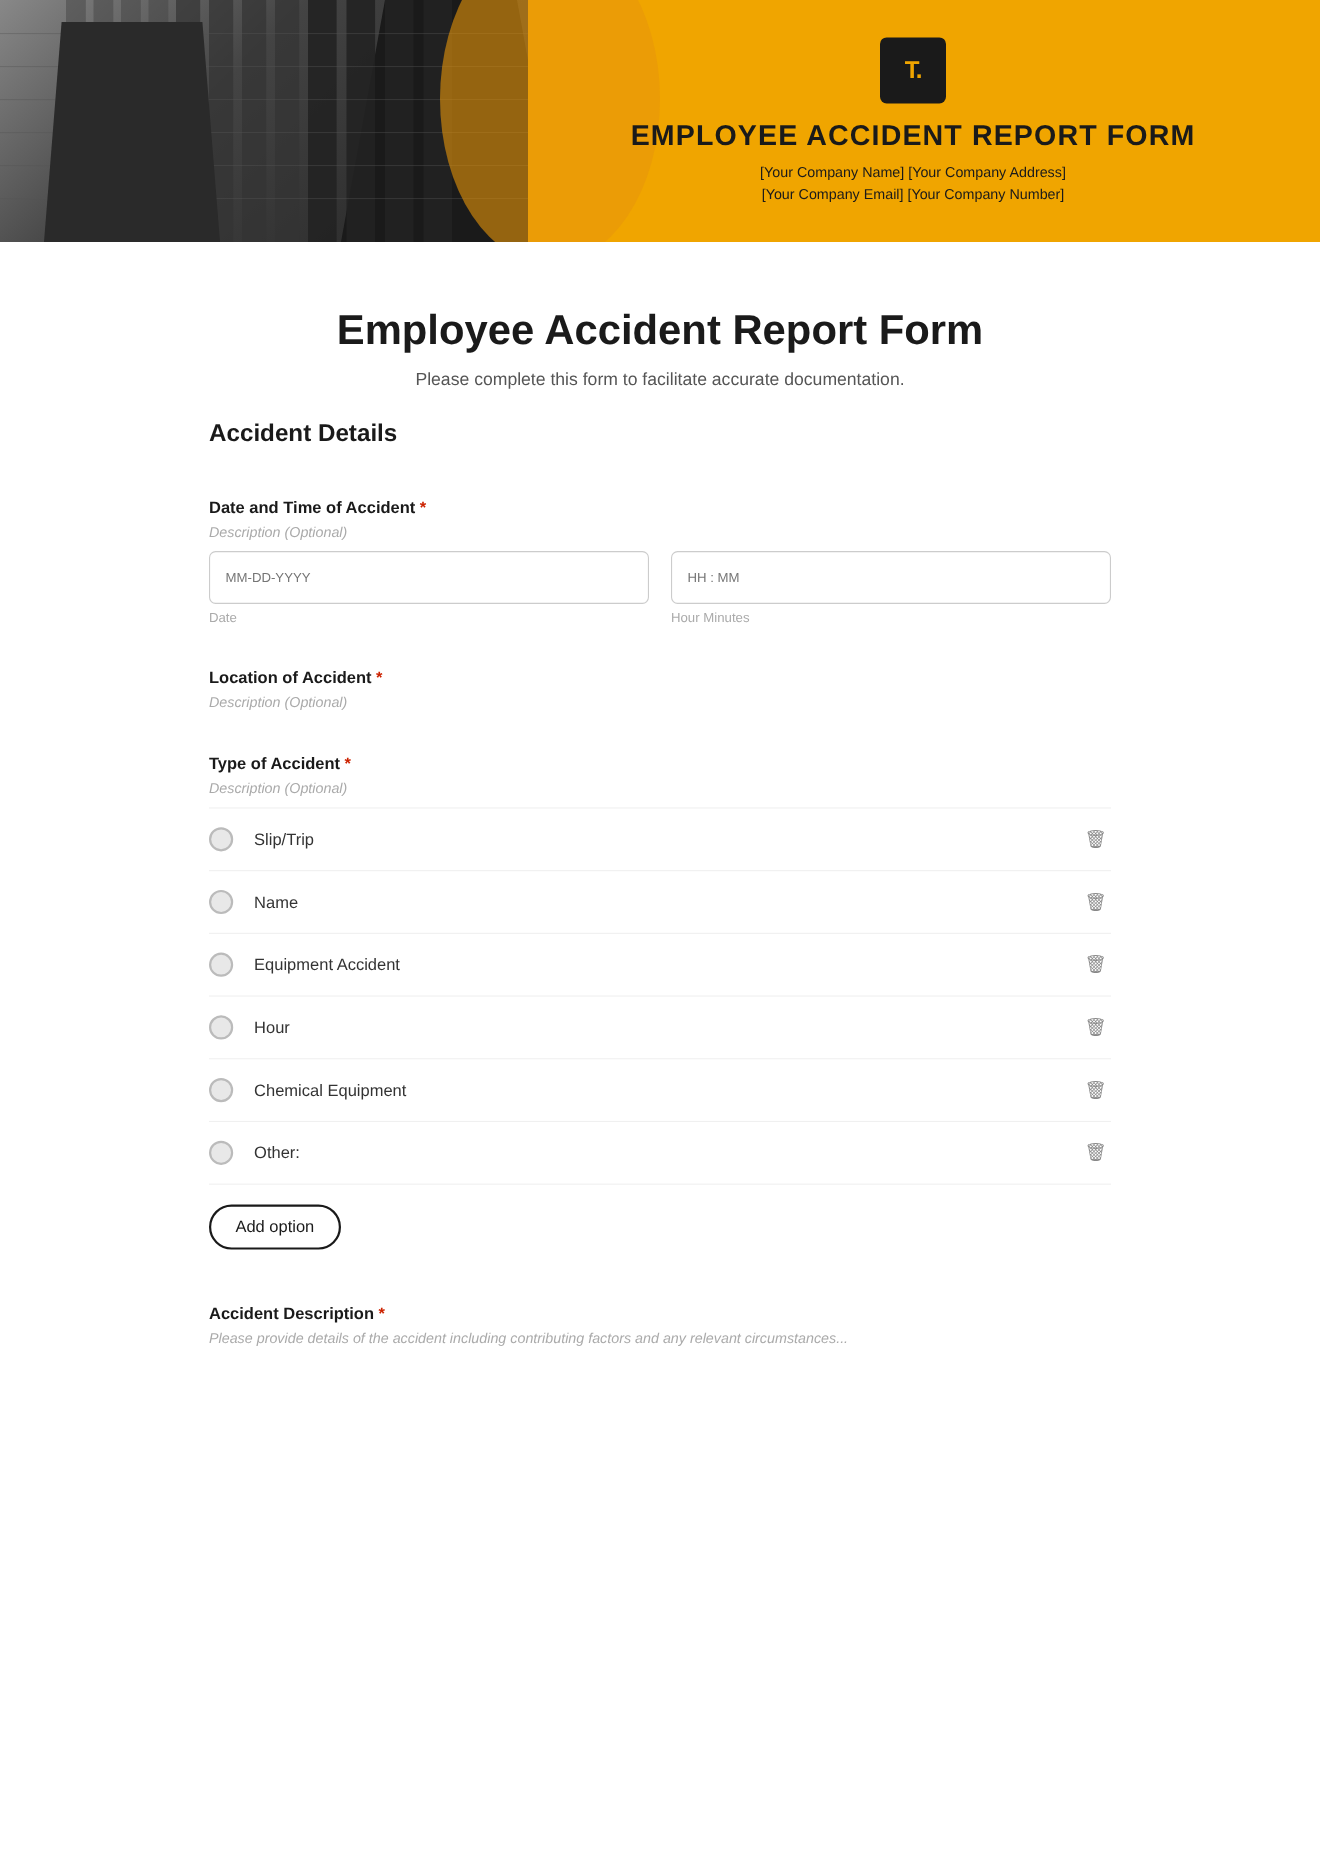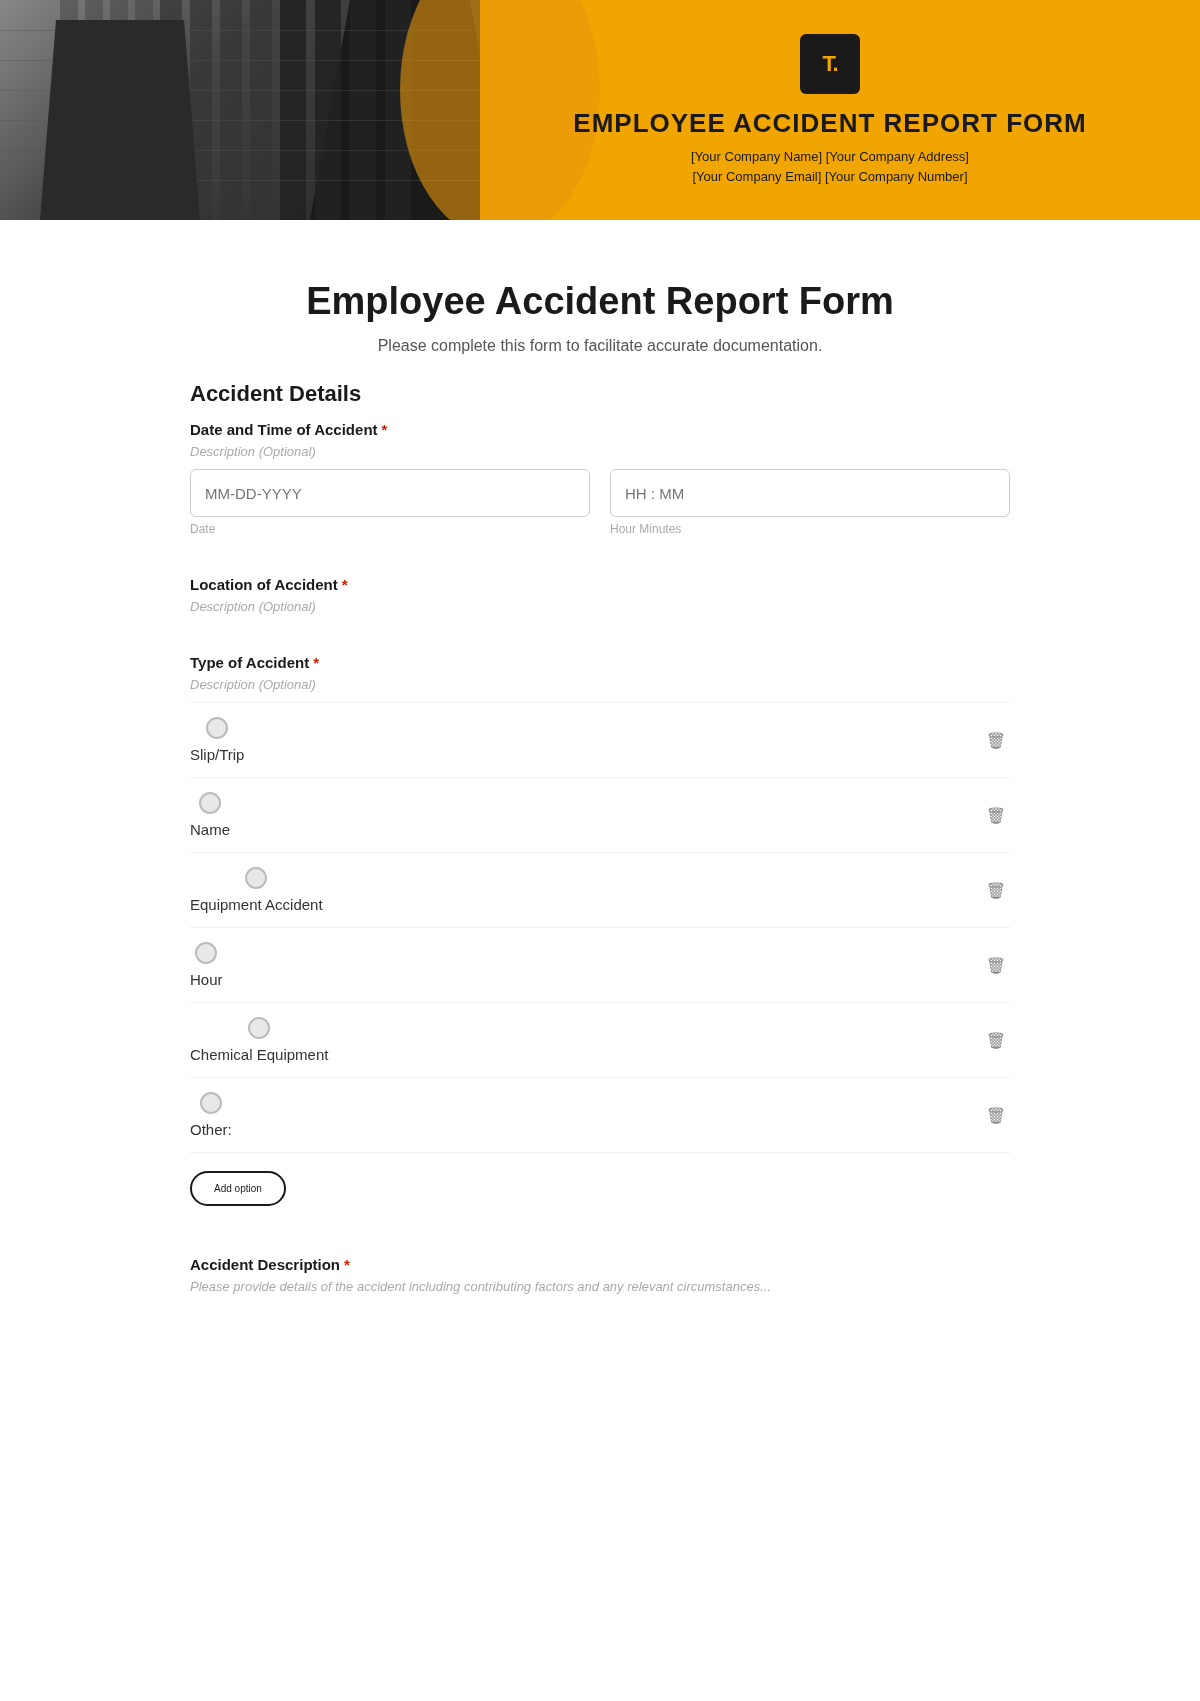--- a/index.html
+++ b/index.html
@@ -132,21 +132,21 @@
       text-align: center;
       color: #555;
       font-size: 16px;
       margin-bottom: 26px;
     }
 
     .section-heading {
       font-size: 22px;
       font-weight: 800;
       color: #1a1a1a;
-      margin-bottom: 14px;
+      margin-bottom: 46px;
       padding-bottom: 0;
     }
 
     .field-group {
       margin-bottom: 40px;
     }
 
     .field-label {
       font-size: 15px;
       font-weight: 700;
@@ -179,21 +179,21 @@
       display: flex;
       flex-direction: column;
     }
 
     .text-input {
       width: 100%;
       height: 48px;
       border: 1.5px solid #ccc;
       border-radius: 6px;
       padding: 0 14px;
-      font-size: 15px;
+      font-size: 12px;
       color: #999;
       background: #fff;
       outline: none;
     }
 
     .input-sub-label {
       font-size: 12px;
       color: #aaa;
       margin-top: 5px;
     }
@@ -226,22 +226,21 @@
       border-bottom: 1px solid #f0f0f0;
     }
 
     .radio-option-row:first-child {
       border-top: 1px solid #f0f0f0;
     }
 
     .radio-left {
       display: flex;
       align-items: center;
-      gap: 7px;
-      flex-direction: column;
+      gap: 19px;
     }
 
     .radio-circle {
       width: 22px;
       height: 22px;
       border-radius: 50%;
       border: 2px solid #bbb;
       background: #e8e8e8;
       flex-shrink: 0;
     }
@@ -264,21 +263,21 @@
 
     .add-option-btn {
       display: inline-flex;
       align-items: center;
       gap: 8px;
       margin-top: 18px;
       padding: 10px 22px;
       border: 2px solid #1a1a1a;
       border-radius: 30px;
       background: #fff;
-      font-size: 10px;
+      font-size: 15px;
       font-weight: 500;
       color: #1a1a1a;
       cursor: pointer;
     }
 
     
     .accident-desc-section {
       margin-top: 50px;
     }
 

